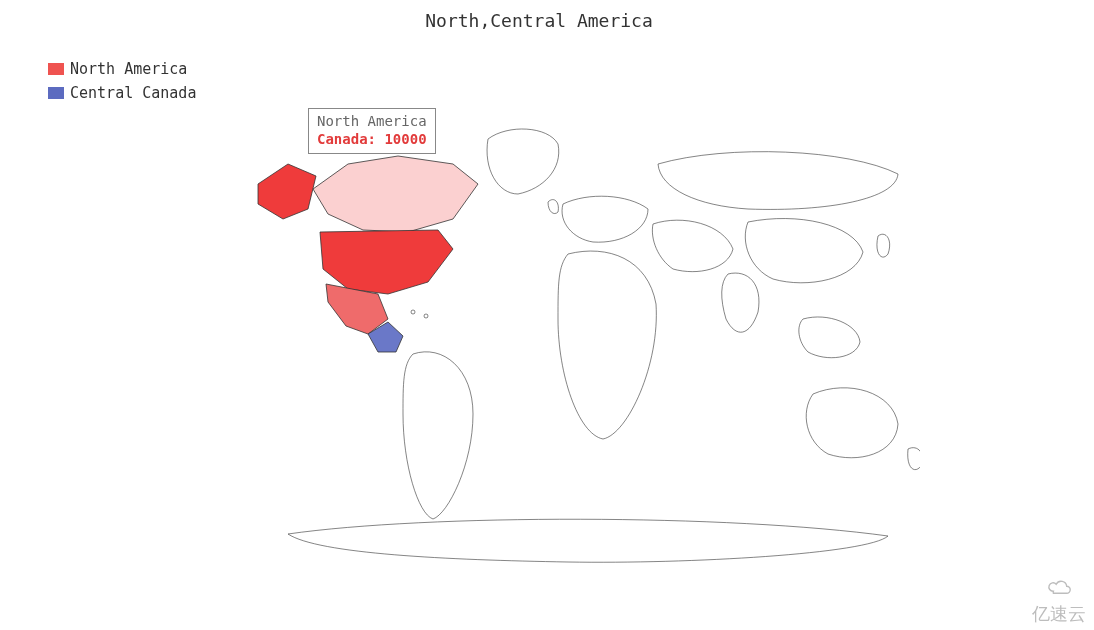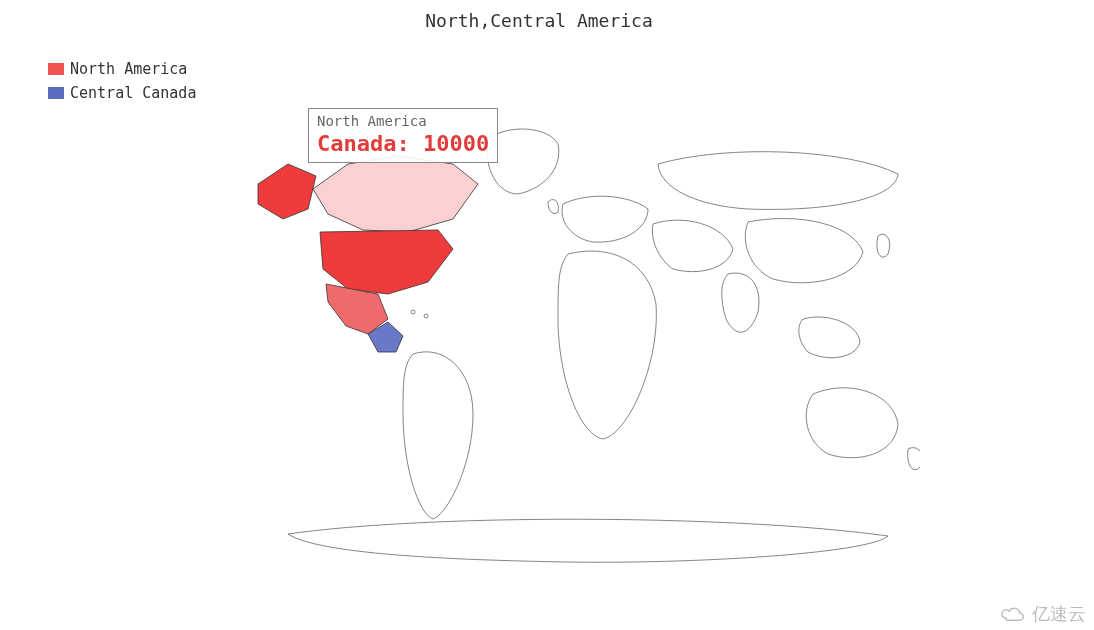--- a/index.html
+++ b/index.html
@@ -67,36 +67,37 @@
     padding: 4px 8px 6px 8px;
     font-size: 14px;
     box-shadow: none;
   }
   .tooltip .tt-series {
     color: #666;
     font-size: 14px;
   }
   .tooltip .tt-data {
     color: #e23b3b;
-    font-size: 22px;
+    font-size: 14px;
     font-weight: bold;
     margin-top: 2px;
     white-space: pre;
   }
 
   .watermark {
     position: absolute;
     right: 8px;
     bottom: 4px;
     display: flex;
     align-items: center;
     gap: 6px;
     color: #bdbdbd;
     font-family: "Helvetica Neue", Arial, sans-serif;
     font-size: 18px;
+    flex-direction: column;
   }
   .wm-icon {
     width: 28px;
     height: 18px;
   }
 </style>
 </head>
 <body>
 
 <div class="title">North,Central America</div>

